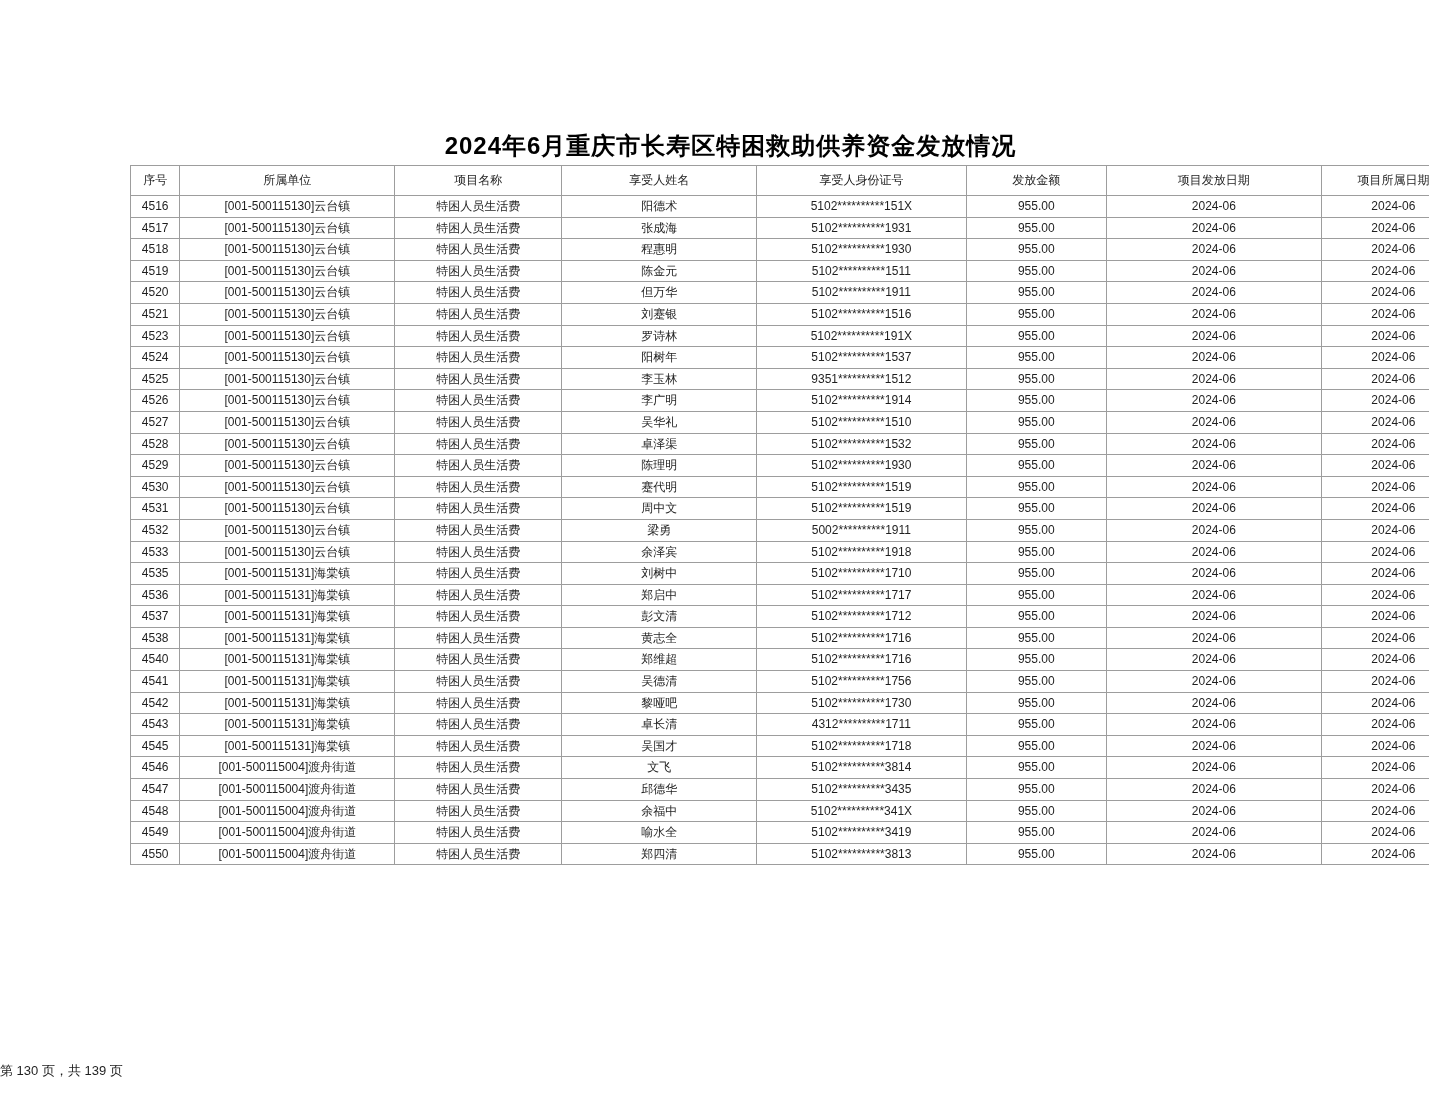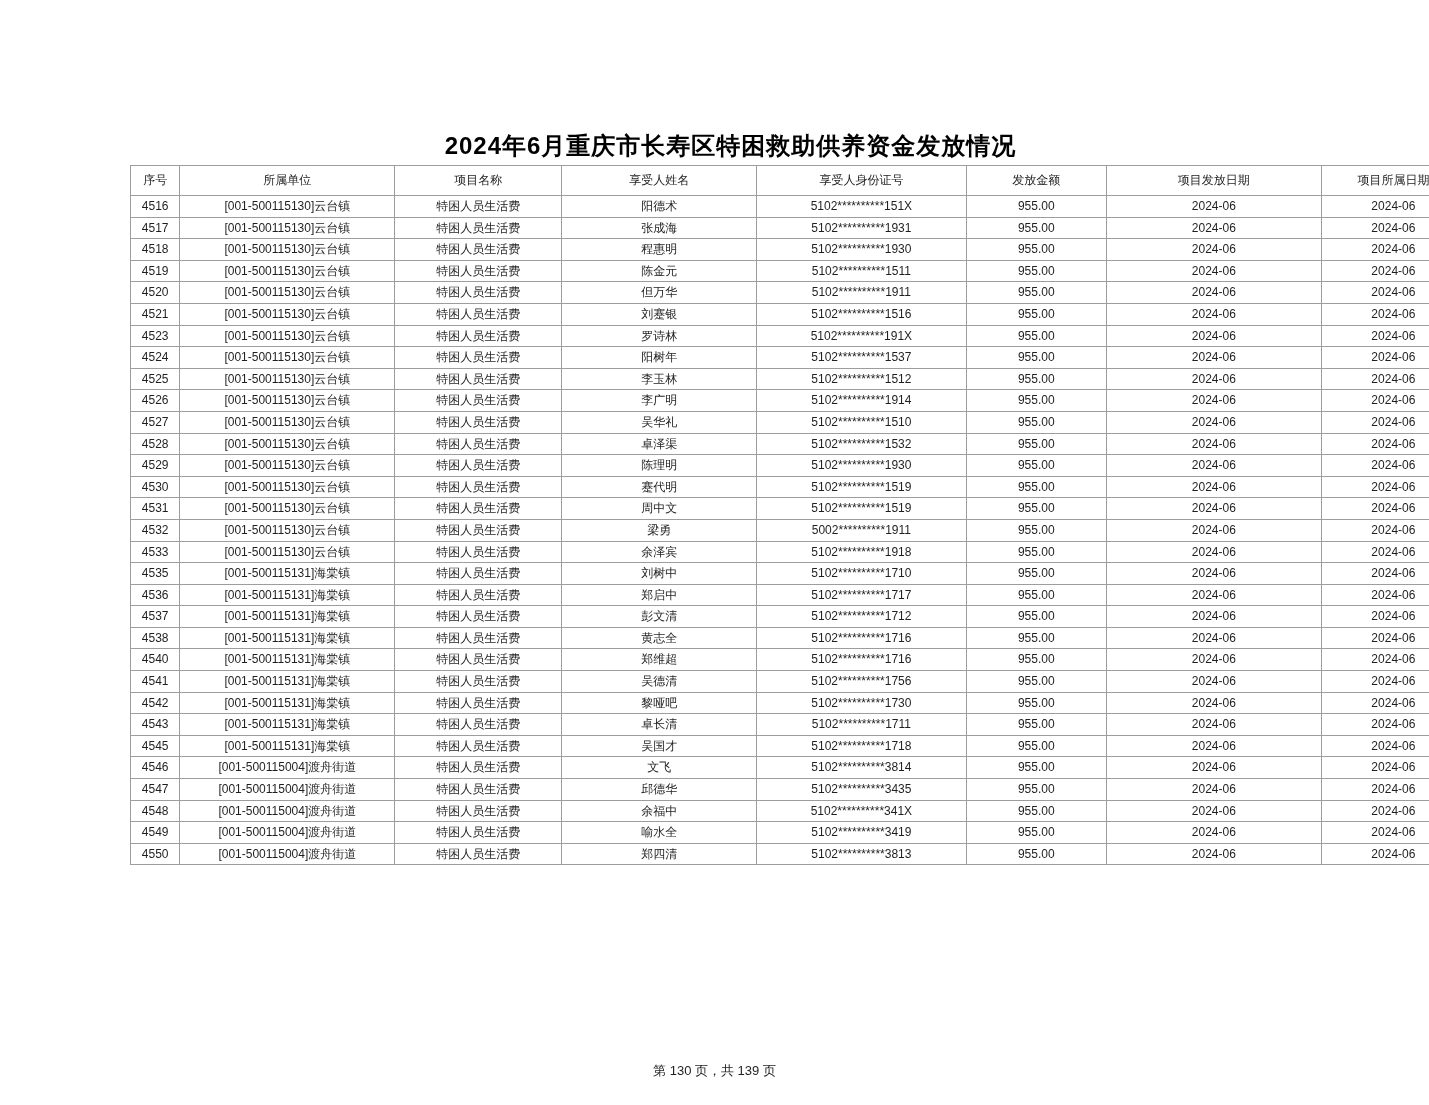--- a/index.html
+++ b/index.html
@@ -51,21 +51,21 @@
   }
   table.report td {
     height: 20.6px;
     line-height: 20.6px;
   }
   .page-footer {
     position: absolute;
     top: 1062px;
     left: 0;
     width: 100%;
-    text-align: center;
+    text-align: left;
     font-size: 13px;
     color: #1f1f1f;
   }
 </style>
 </head>
 <body>
 
 <div class="doc-title">2024年6月重庆市长寿区特困救助供养资金发放情况</div>
 
 <table class="report">
@@ -170,21 +170,21 @@
         <td>5102**********1537</td>
         <td>955.00</td>
         <td>2024-06</td>
         <td>2024-06</td>
       </tr>
       <tr>
         <td>4525</td>
         <td>[001-500115130]云台镇</td>
         <td>特困人员生活费</td>
         <td>李玉林</td>
-        <td>5102**********1512</td>
+        <td>9351**********1512</td>
         <td>955.00</td>
         <td>2024-06</td>
         <td>2024-06</td>
       </tr>
       <tr>
         <td>4526</td>
         <td>[001-500115130]云台镇</td>
         <td>特困人员生活费</td>
         <td>李广明</td>
         <td>5102**********1914</td>
@@ -330,21 +330,21 @@
         <td>5102**********1730</td>
         <td>955.00</td>
         <td>2024-06</td>
         <td>2024-06</td>
       </tr>
       <tr>
         <td>4543</td>
         <td>[001-500115131]海棠镇</td>
         <td>特困人员生活费</td>
         <td>卓长清</td>
-        <td>5102**********1711</td>
+        <td>4312**********1711</td>
         <td>955.00</td>
         <td>2024-06</td>
         <td>2024-06</td>
       </tr>
       <tr>
         <td>4545</td>
         <td>[001-500115131]海棠镇</td>
         <td>特困人员生活费</td>
         <td>吴国才</td>
         <td>5102**********1718</td>

